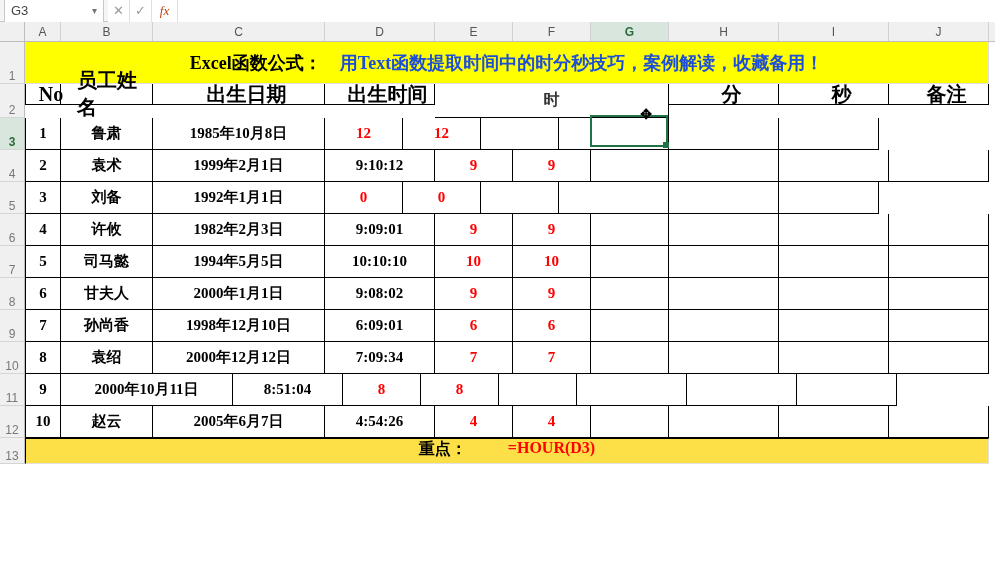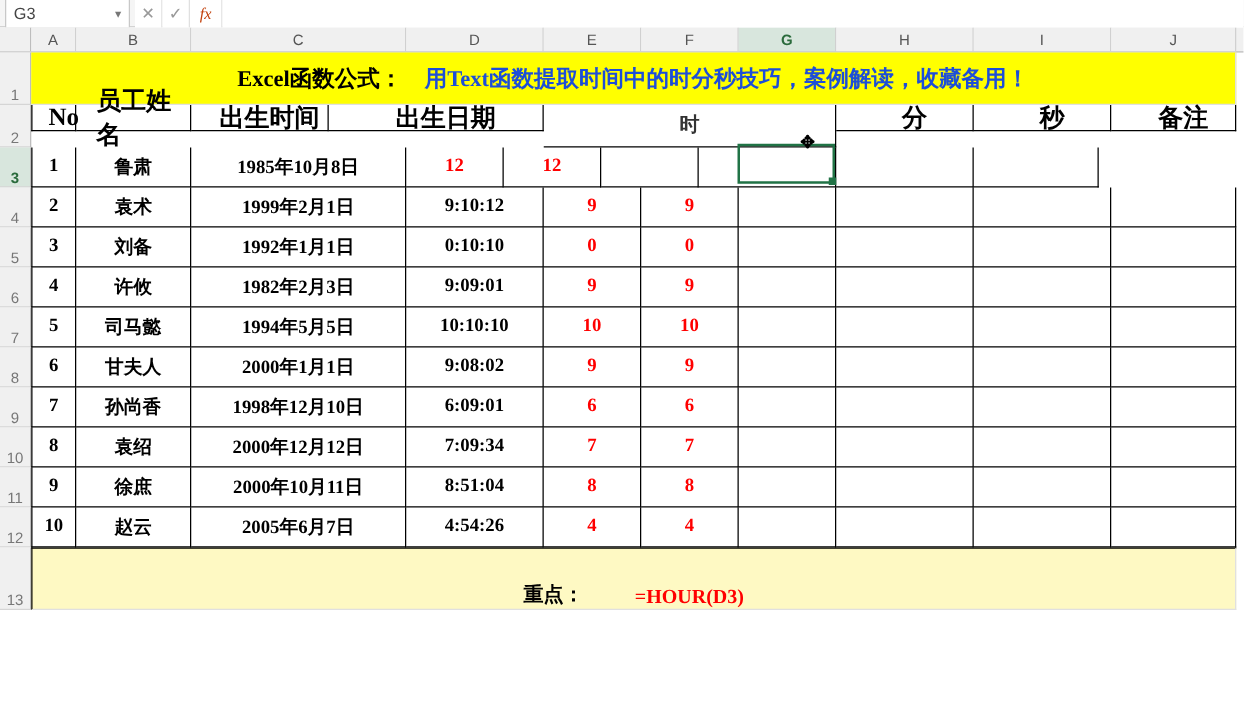--- a/index.html
+++ b/index.html
@@ -200,29 +200,29 @@
     border-left: none;
     border-top: none;
     font-size: 15px;
   }
   .data-row .cA { border-left: 1px solid #000; }
   .red { color: #ff0000; }
 
   .footer-row .merged {
     width: 964px;
     flex: 0 0 964px;
-    background: #fef9c3;
-    height: 50px;
+    background: #fde047;
+    height: 26px;
     font-size: 16px;
     font-weight: bold;
     font-family: "SimSun", serif;
     border-bottom: 1px solid #e0e0e0;
     border-right: 1px solid #e0e0e0;
     display: flex;
-    align-items: flex-end;
+    align-items: flex-start;
     justify-content: center;
     border-top: 1px solid #000;
     border-left: 1px solid #000;
   }
   .footer-row .f-black { color: #000; }
   .footer-row .f-red { color: #ff0000; margin-left: 41px; }
 
   
   .active-cell-border {
     position: absolute;
@@ -284,22 +284,22 @@
       <div class="merged">
         <span class="t-black">Excel函数公式：</span>
         <span class="t-red">用Text函数提取时间中的时分秒技巧，案例解读，收藏备用！</span>
       </div>
     </div>
 
     <div class="row header-row">
       <div class="rh">2</div>
       <div class="cell cA">No</div>
       <div class="cell cB">员工姓名</div>
+      <div class="cell cC">出生日期</div>
       <div class="cell cD">出生时间</div>
-      <div class="cell cC">出生日期</div>
       <div class="header-merge-hour" style="width:234px;flex:0 0 234px;height:34px;position:relative">
         <span>时</span>
         <span class="cursor-glyph" style="right:16px;bottom:-6px;">✥</span>
       </div>
       <div class="cell cH">分</div>
       <div class="cell cI">秒</div>
       <div class="cell cJ">备注</div>
     </div>
 
     <div id="data-rows">
@@ -326,21 +326,20 @@
           <div class="cell cG"></div>
           <div class="cell cH"></div>
           <div class="cell cI"></div>
           <div class="cell cJ"></div>
         </div>
         <div class="row data-row">
           <div class="rh">5</div>
           <div class="cell cA">3</div>
           <div class="cell cB">刘备</div>
           <div class="cell cC">1992年1月1日</div>
-          <div class="cell cD">0:10:10</div>
           <div class="cell cE red">0</div>
           <div class="cell cF red">0</div>
           <div class="cell cG"></div>
           <div class="cell cH"></div>
           <div class="cell cI"></div>
           <div class="cell cJ"></div>
         </div>
         <div class="row data-row">
           <div class="rh">6</div>
           <div class="cell cA">4</div>
@@ -402,21 +401,20 @@
           <div class="cell cE red">7</div>
           <div class="cell cF red">7</div>
           <div class="cell cG"></div>
           <div class="cell cH"></div>
           <div class="cell cI"></div>
           <div class="cell cJ"></div>
         </div>
         <div class="row data-row">
           <div class="rh">11</div>
           <div class="cell cA">9</div>
-          <div class="cell cB">徐庶</div>
           <div class="cell cC">2000年10月11日</div>
           <div class="cell cD">8:51:04</div>
           <div class="cell cE red">8</div>
           <div class="cell cF red">8</div>
           <div class="cell cG"></div>
           <div class="cell cH"></div>
           <div class="cell cI"></div>
           <div class="cell cJ"></div>
         </div>
         <div class="row data-row">

